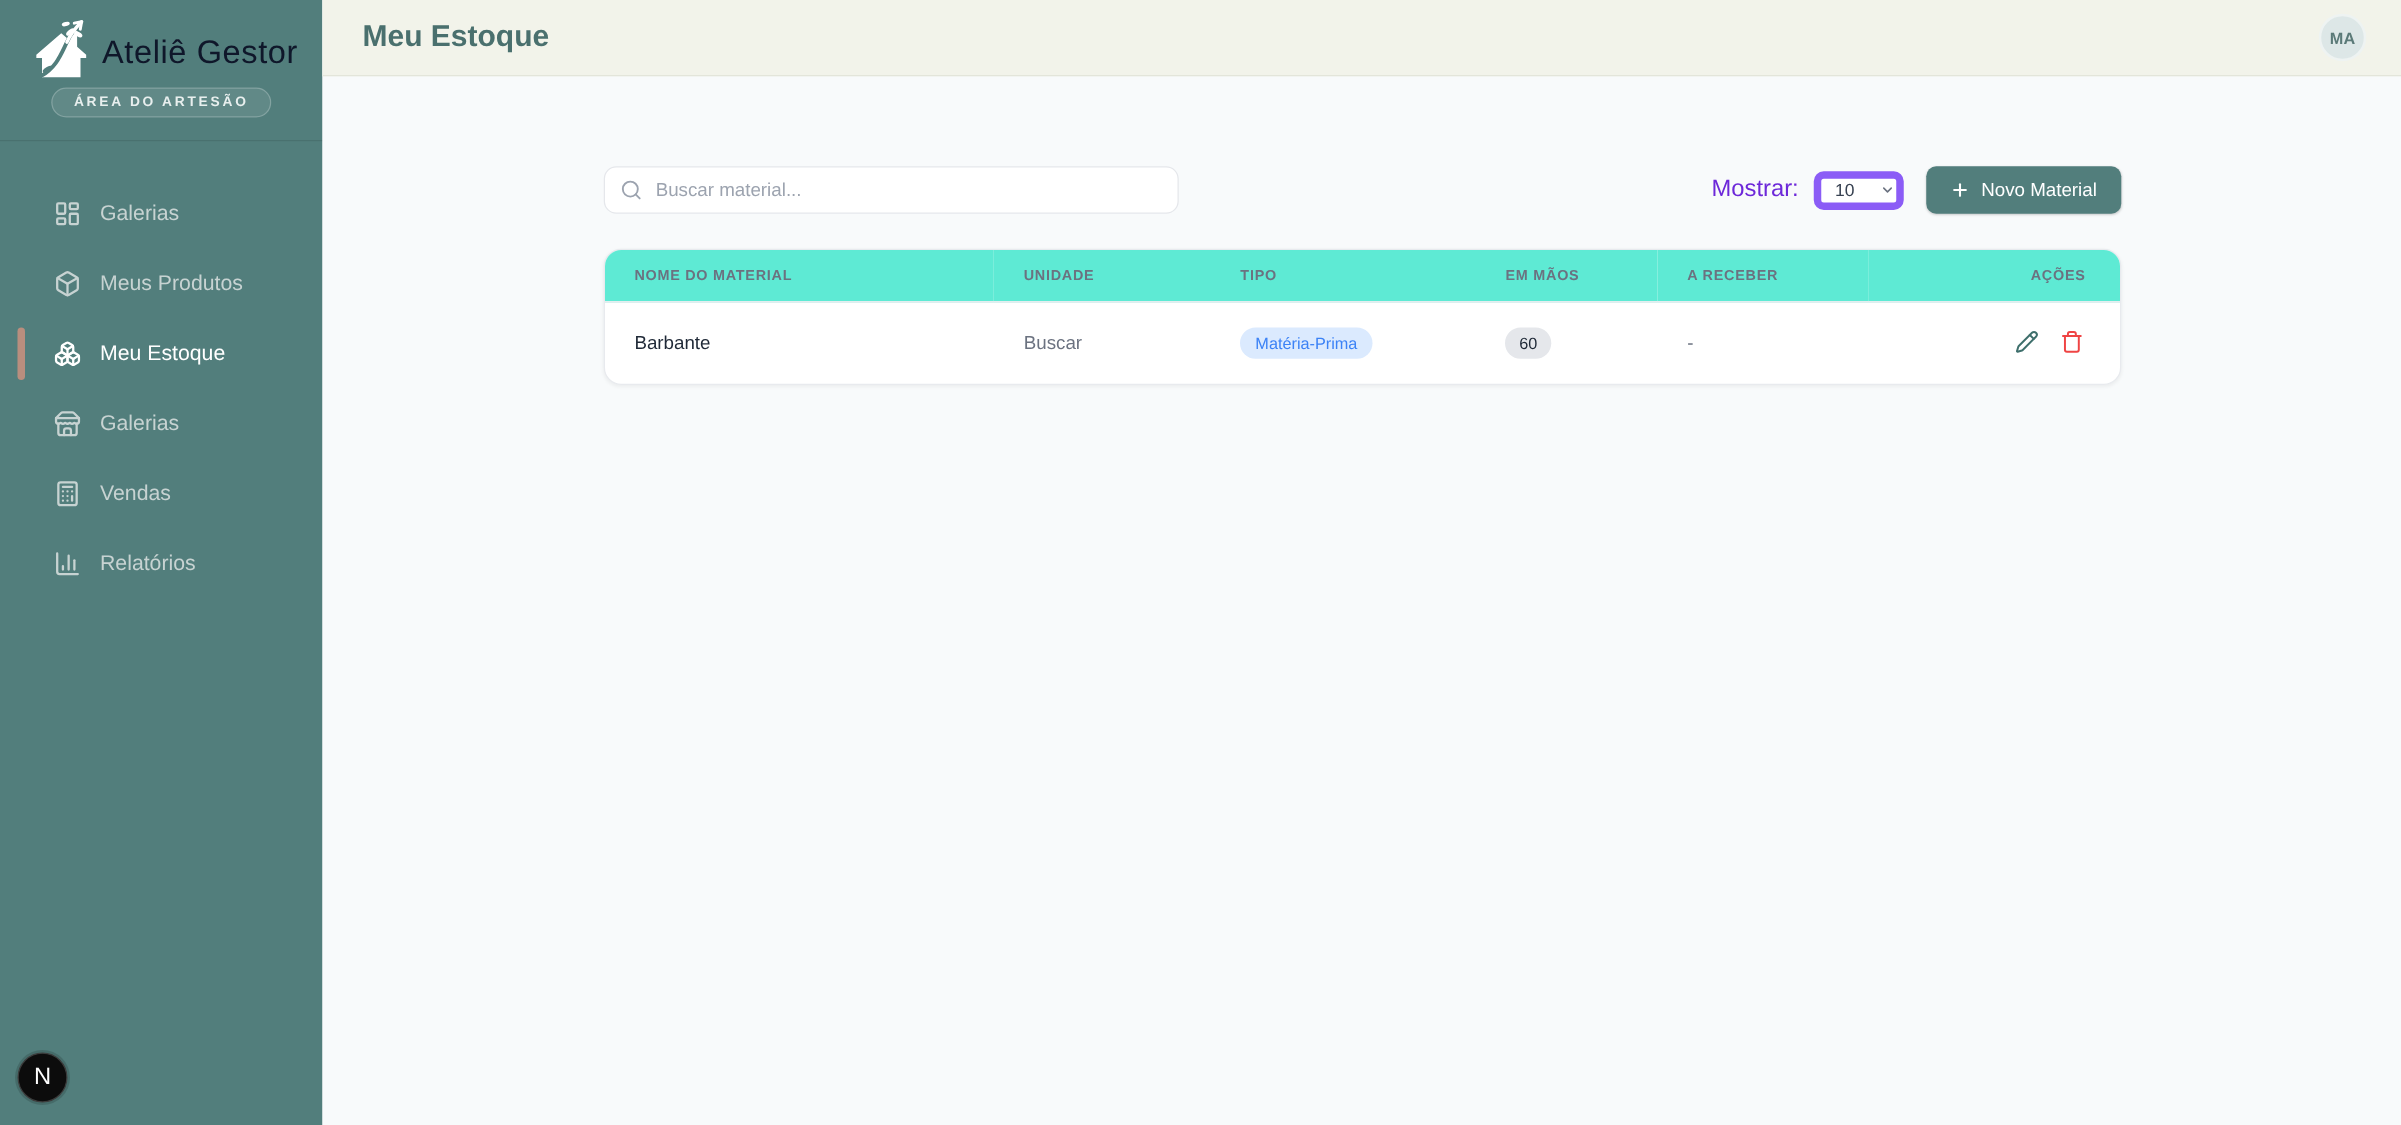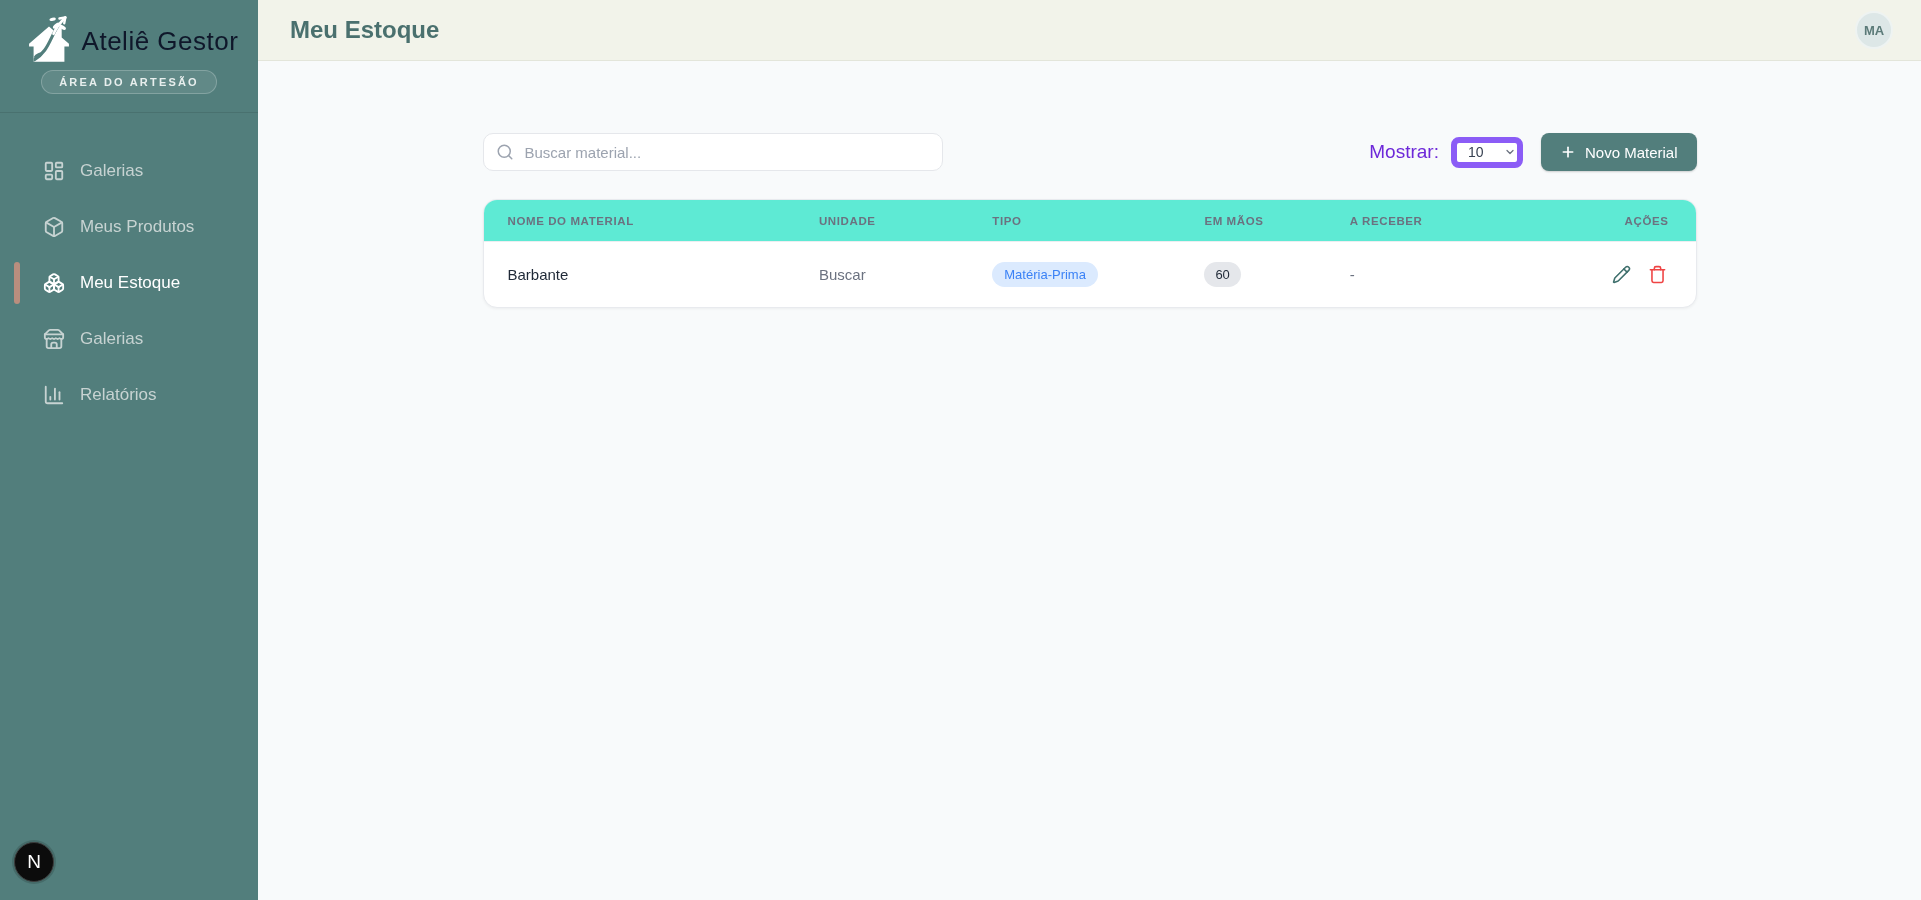--- a/index.html
+++ b/index.html
@@ -132,20 +132,37 @@
         <span style="display:flex;">
           <svg viewBox="0 0 24 24" fill="none" stroke="currentColor" stroke-width="2" stroke-linecap="round" stroke-linejoin="round">
               <path d="m2 7 4.41-4.41A2 2 0 0 1 7.83 2h8.34a2 2 0 0 1 1.42.59L22 7"></path>
               <path d="M4 12v8a2 2 0 0 0 2 2h12a2 2 0 0 0 2-2v-8"></path>
               <path d="M15 22v-4a2 2 0 0 0-2-2h-2a2 2 0 0 0-2 2v4"></path>
               <path d="M2 7h20"></path>
               <path d="M22 7v3a2 2 0 0 1-2 2 2.7 2.7 0 0 1-1.59-.63.7.7 0 0 0-.82 0A2.7 2.7 0 0 1 16 12a2.7 2.7 0 0 1-1.59-.63.7.7 0 0 0-.82 0A2.7 2.7 0 0 1 12 12a2.7 2.7 0 0 1-1.59-.63.7.7 0 0 0-.82 0A2.7 2.7 0 0 1 8 12a2.7 2.7 0 0 1-1.59-.63.7.7 0 0 0-.82 0A2.7 2.7 0 0 1 4 12a2 2 0 0 1-2-2V7"></path>
             </svg>
         </span>
         <span>Galerias</span>
+      </div>
+      <div class="nav-item">
+        <span style="display:flex;">
+          <svg viewBox="0 0 24 24" fill="none" stroke="currentColor" stroke-width="2" stroke-linecap="round" stroke-linejoin="round">
+              <rect x="4" y="2" width="16" height="20" rx="2"></rect>
+              <line x1="8" y1="6" x2="16" y2="6"></line>
+              <line x1="16" y1="14" x2="16" y2="18"></line>
+              <path d="M16 10h.01"></path>
+              <path d="M12 10h.01"></path>
+              <path d="M8 10h.01"></path>
+              <path d="M12 14h.01"></path>
+              <path d="M8 14h.01"></path>
+              <path d="M12 18h.01"></path>
+              <path d="M8 18h.01"></path>
+            </svg>
+        </span>
+        <span>Vendas</span>
       </div>
       <div class="nav-item">
         <span style="display:flex;">
           <svg viewBox="0 0 24 24" fill="none" stroke="currentColor" stroke-width="2" stroke-linecap="round" stroke-linejoin="round">
               <path d="M3 3v16a2 2 0 0 0 2 2h16"></path>
               <path d="M18 17V9"></path>
               <path d="M13 17V5"></path>
               <path d="M8 17v-3"></path>
             </svg>
         </span>

